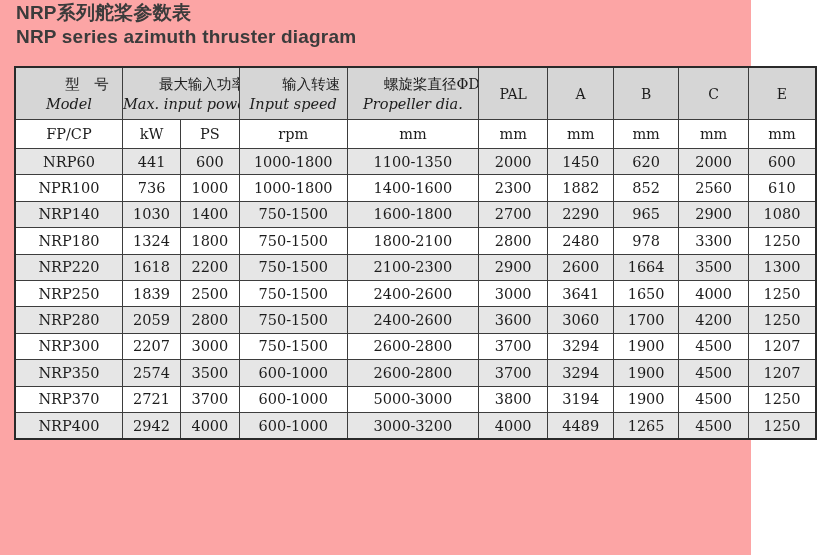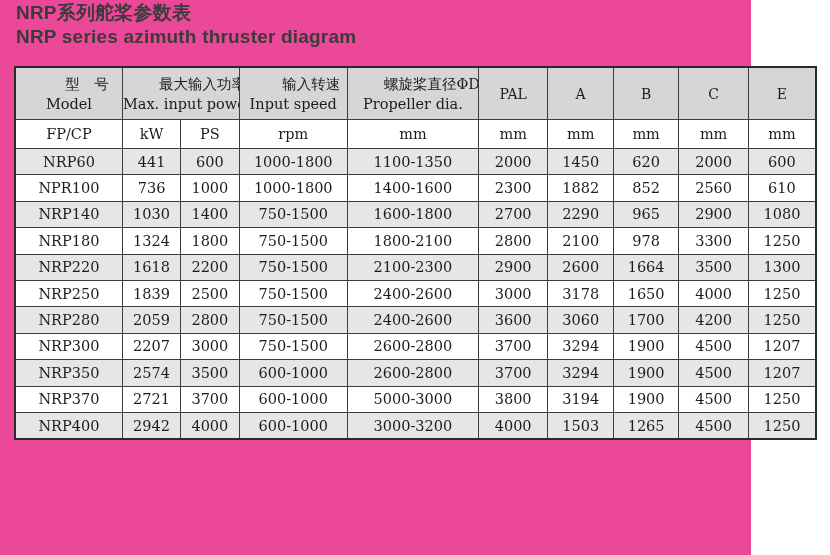--- a/index.html
+++ b/index.html
@@ -8,21 +8,21 @@
     width: 830px;
     height: 555px;
     background: #ffffff;
     overflow: hidden;
     font-family: "DejaVu Serif", serif;
   }
   .page {
     position: relative;
     width: 751px;
     height: 555px;
-    background: #ec4899;
+    background: #fca5a5;
   }
   .titles {
     position: absolute;
     left: 16px;
     top: 1px;
     font-family: "Liberation Sans", sans-serif;
     font-weight: bold;
     color: var(--title, #3b3b3b);
   }
   .title-line {
@@ -51,21 +51,21 @@
     overflow: hidden;
     white-space: nowrap;
   }
   tr.hdr th {
     background: var(--header-bg, #d6d6d6);
     height: 51px;
     font-size: 14px;
     line-height: 20px;
   }
   tr.hdr .zh { font-size: 14.5px; padding-left: 36px; }
-  tr.hdr .en { font-size: 14.5px; }
+  tr.hdr .en { font-size: 14.5px; font-style: italic; }
   tr.units th {
     background: #ffffff;
     height: 28px;
     font-size: 14.5px;
   }
   tbody td {
     height: 25.4px;
     font-size: 14.5px;
   }
   tbody tr:nth-child(odd)  { background: var(--stripe-bg, #e6e6e6); }
@@ -168,21 +168,21 @@
           <td>2900</td>
           <td>1080</td>
         </tr>
         <tr>
           <td>NRP180</td>
           <td>1324</td>
           <td>1800</td>
           <td>750-1500</td>
           <td>1800-2100</td>
           <td>2800</td>
-          <td>2100</td>
+          <td>2480</td>
           <td>978</td>
           <td>3300</td>
           <td>1250</td>
         </tr>
         <tr>
           <td>NRP220</td>
           <td>1618</td>
           <td>2200</td>
           <td>750-1500</td>
           <td>2100-2300</td>
@@ -192,21 +192,21 @@
           <td>3500</td>
           <td>1300</td>
         </tr>
         <tr>
           <td>NRP250</td>
           <td>1839</td>
           <td>2500</td>
           <td>750-1500</td>
           <td>2400-2600</td>
           <td>3000</td>
-          <td>3178</td>
+          <td>3641</td>
           <td>1650</td>
           <td>4000</td>
           <td>1250</td>
         </tr>
         <tr>
           <td>NRP280</td>
           <td>2059</td>
           <td>2800</td>
           <td>750-1500</td>
           <td>2400-2600</td>
@@ -252,21 +252,21 @@
           <td>4500</td>
           <td>1250</td>
         </tr>
         <tr>
           <td>NRP400</td>
           <td>2942</td>
           <td>4000</td>
           <td>600-1000</td>
           <td>3000-3200</td>
           <td>4000</td>
-          <td>1503</td>
+          <td>4489</td>
           <td>1265</td>
           <td>4500</td>
           <td>1250</td>
         </tr>
       </tbody>
   </table>
 
 </div>
 
 </body></html>

